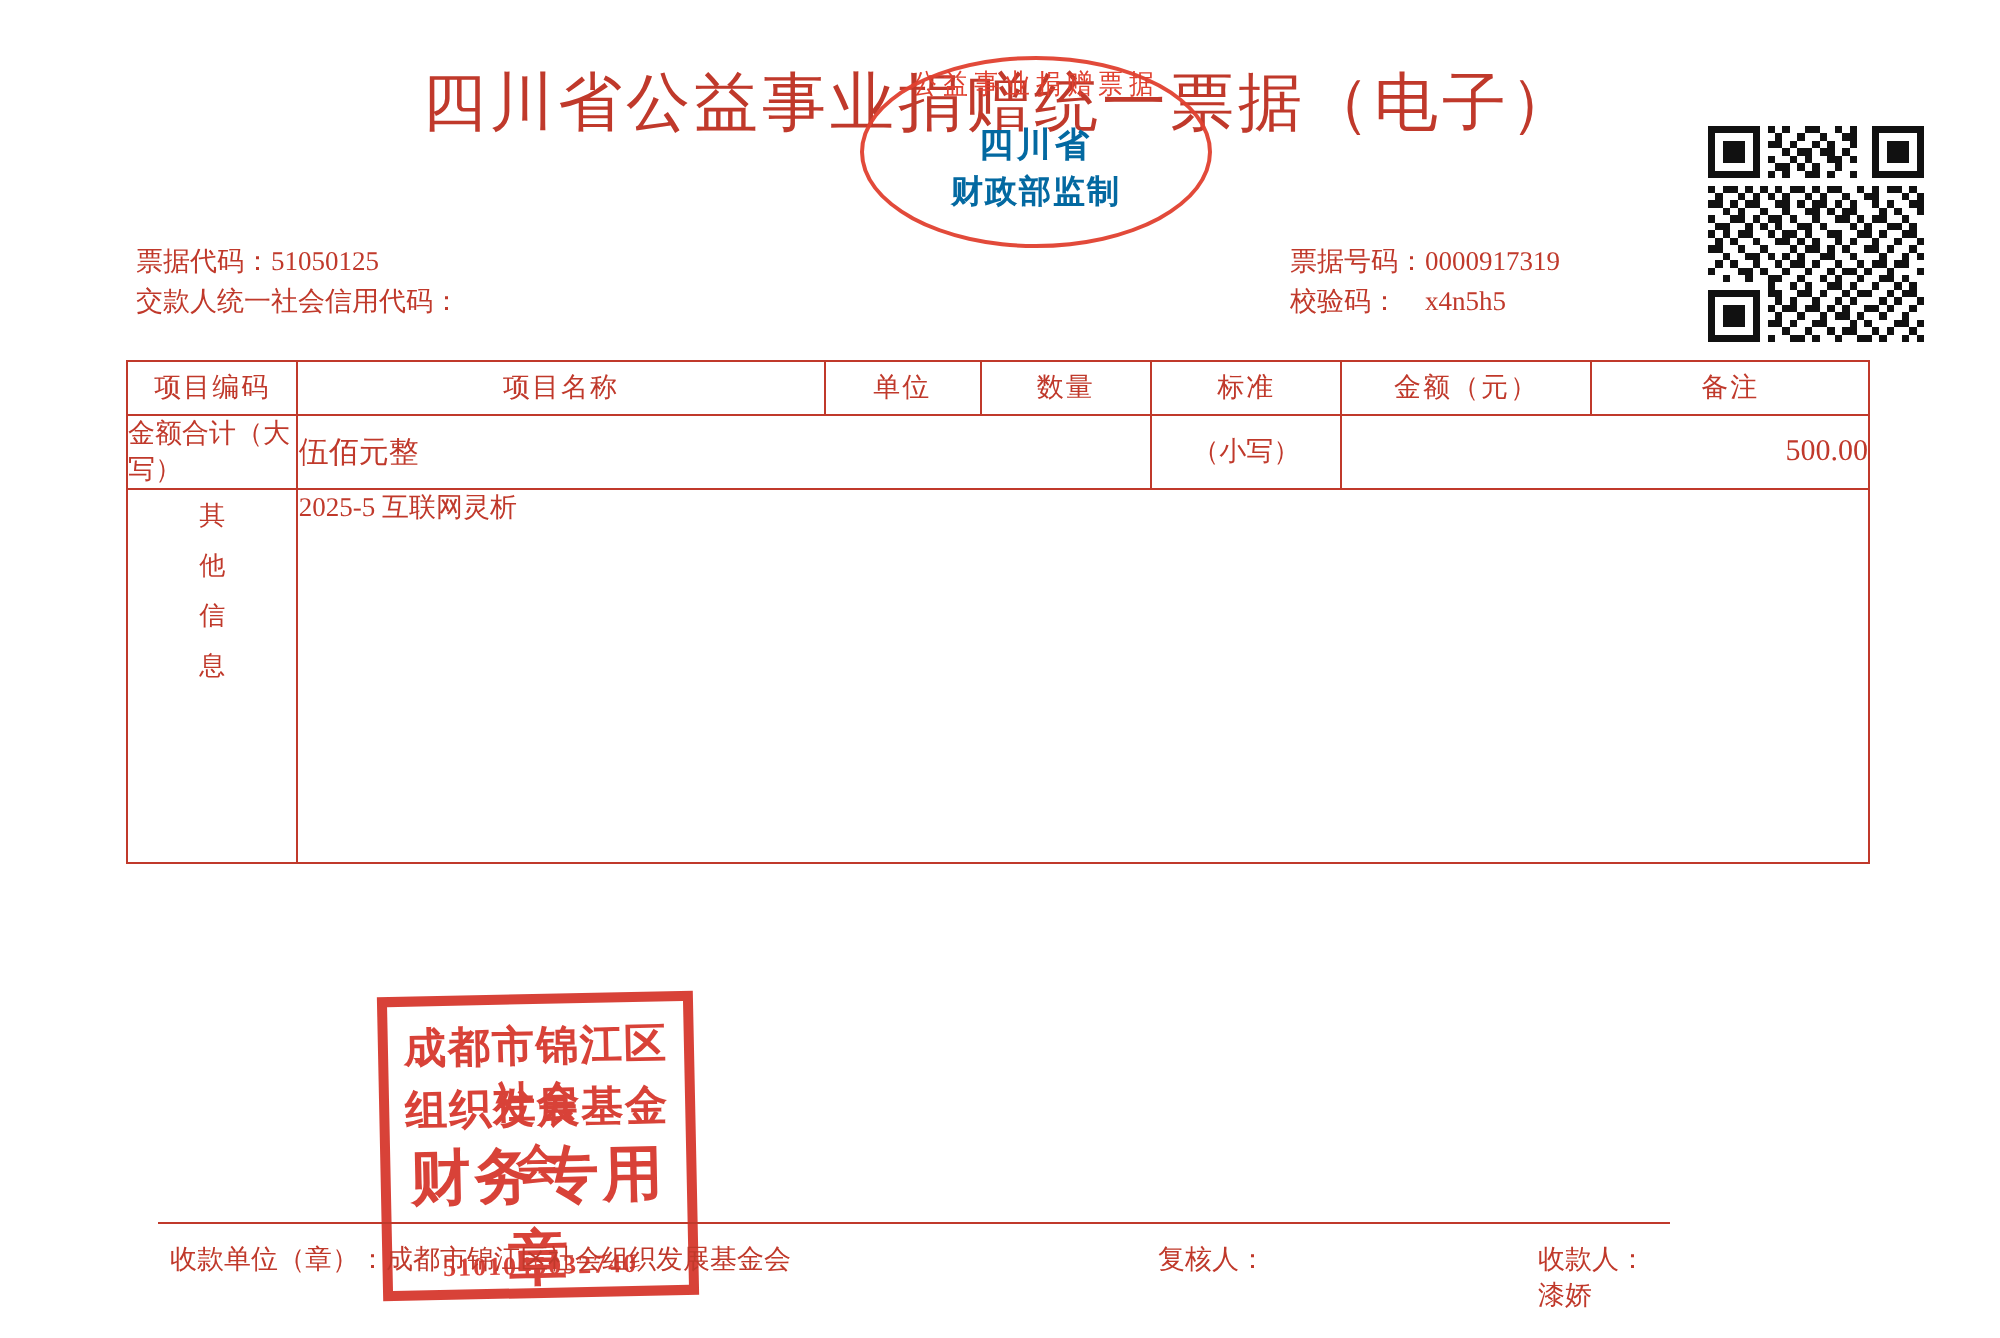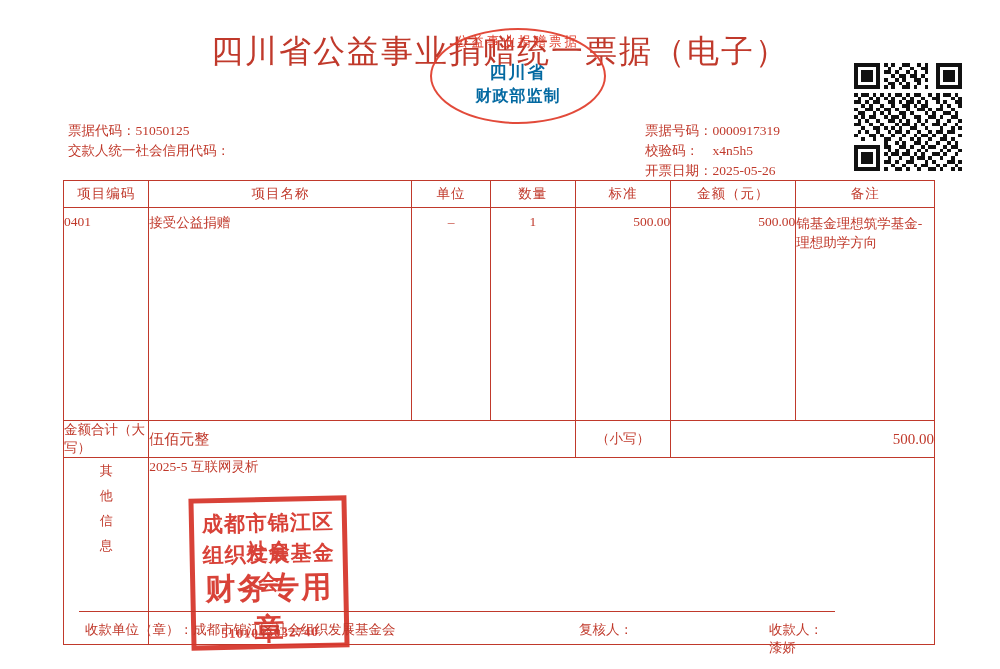--- a/index.html
+++ b/index.html
@@ -483,45 +483,35 @@
     <div class="l3">财政部监制</div>
   </div>
 
   <div class="info info-left">
     <div>票据代码：51050125</div>
     <div>交款人统一社会信用代码：</div>
   </div>
   <div class="info info-right">
     <div>票据号码：0000917319</div>
     <div>校验码：　x4n5h5</div>
-    <div>开票日期：2025-05-26</div>
   </div>
 
   <table class="table">
     <thead>
       <tr>
         <th class="c-code">项目编码</th>
         <th class="c-name">项目名称</th>
         <th class="c-unit">单位</th>
         <th class="c-qty">数量</th>
         <th class="c-std">标准</th>
         <th class="c-amt">金额（元）</th>
         <th class="c-note">备注</th>
       </tr>
     </thead>
     <tbody>
-      <tr class="body-row">
-        <td class="pad-l">0401</td>
-        <td class="pad-l">接受公益捐赠</td>
-        <td class="ctr">–</td>
-        <td class="ctr">1</td>
-        <td class="rt">500.00</td>
-        <td class="rt">500.00</td>
-        <td class="note-cell">锦基金理想筑学基金-理想助学方向</td>
-      </tr>
       <tr class="total-row">
         <td class="total-label">金额合计（大写）</td>
         <td class="total-words" colspan="3">伍佰元整</td>
         <td class="small-label">（小写）</td>
         <td class="total-amt" colspan="2">500.00</td>
       </tr>
       <tr class="other-row">
         <td class="vert-label">
           <div>其</div>
           <div>他</div>

